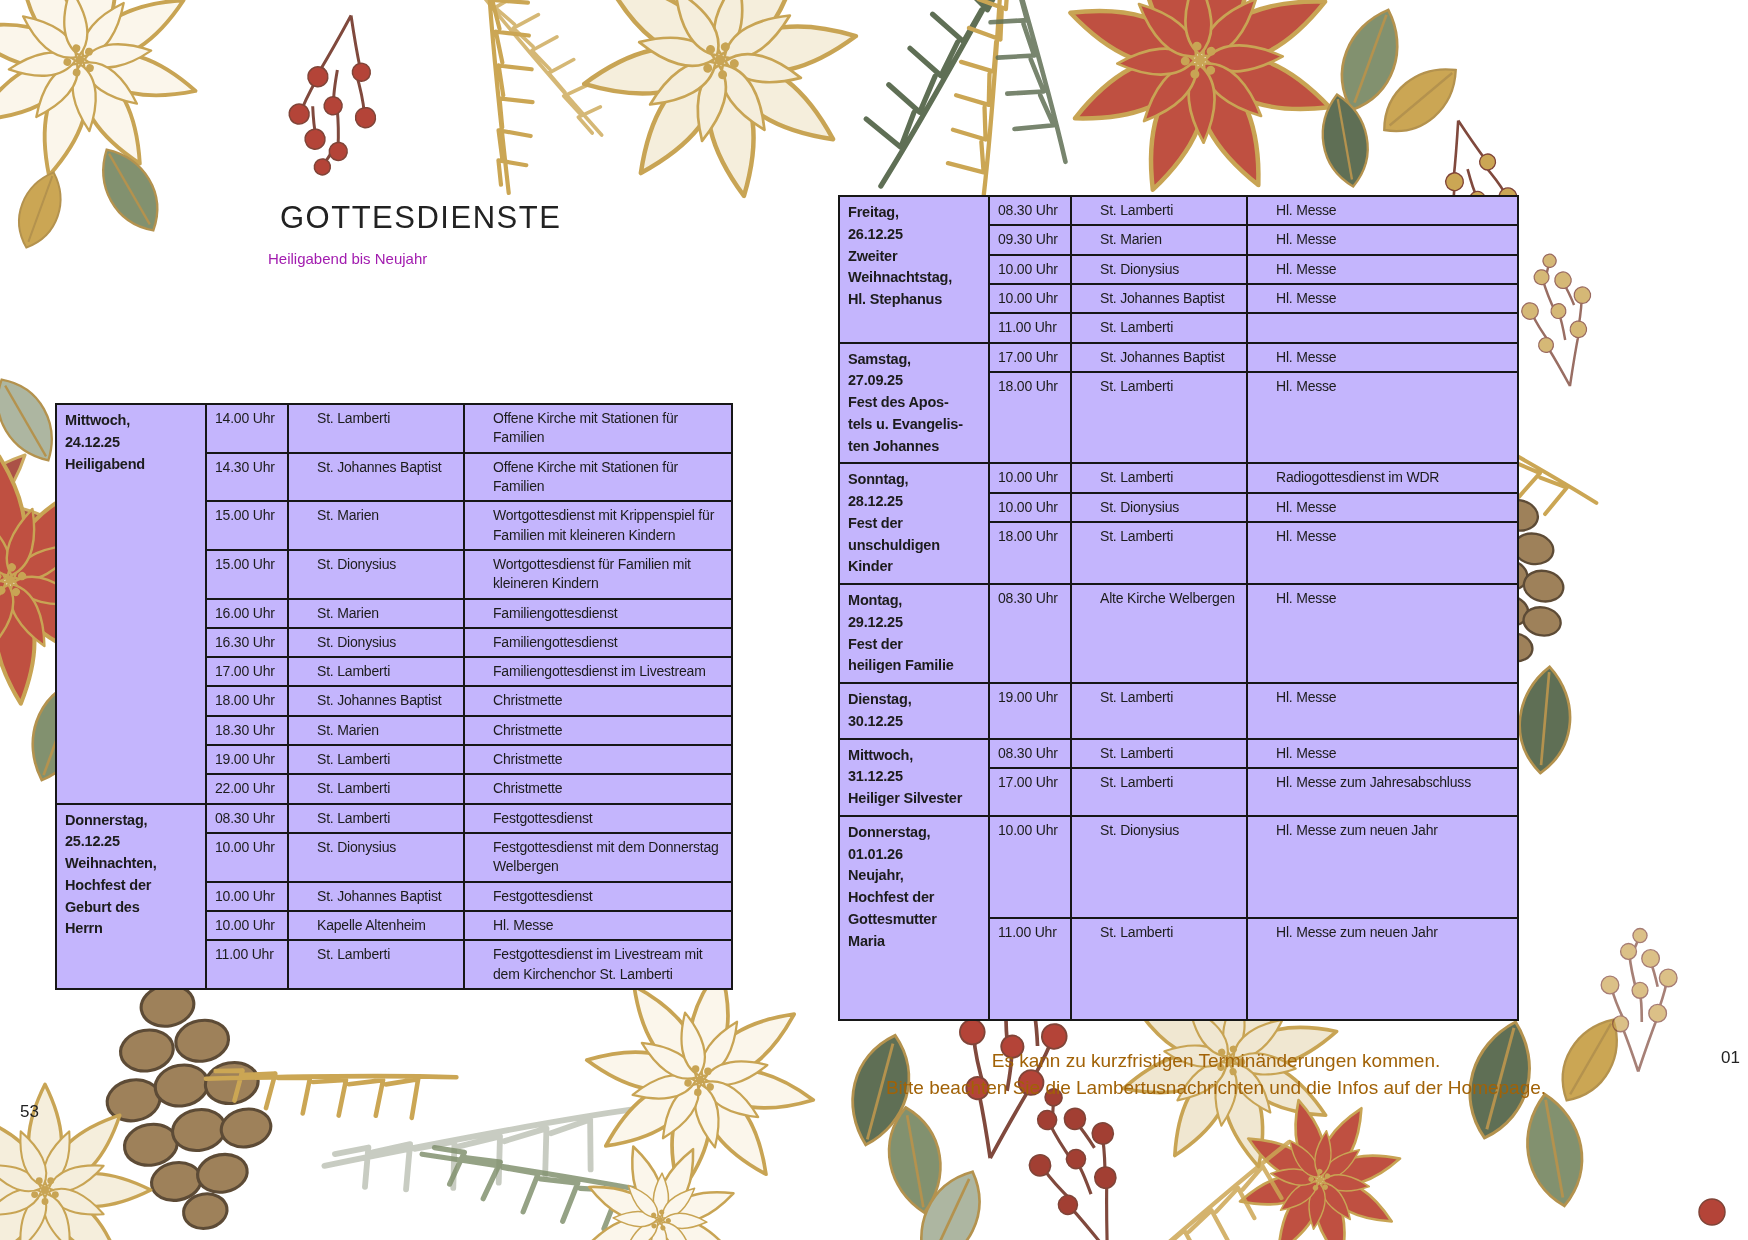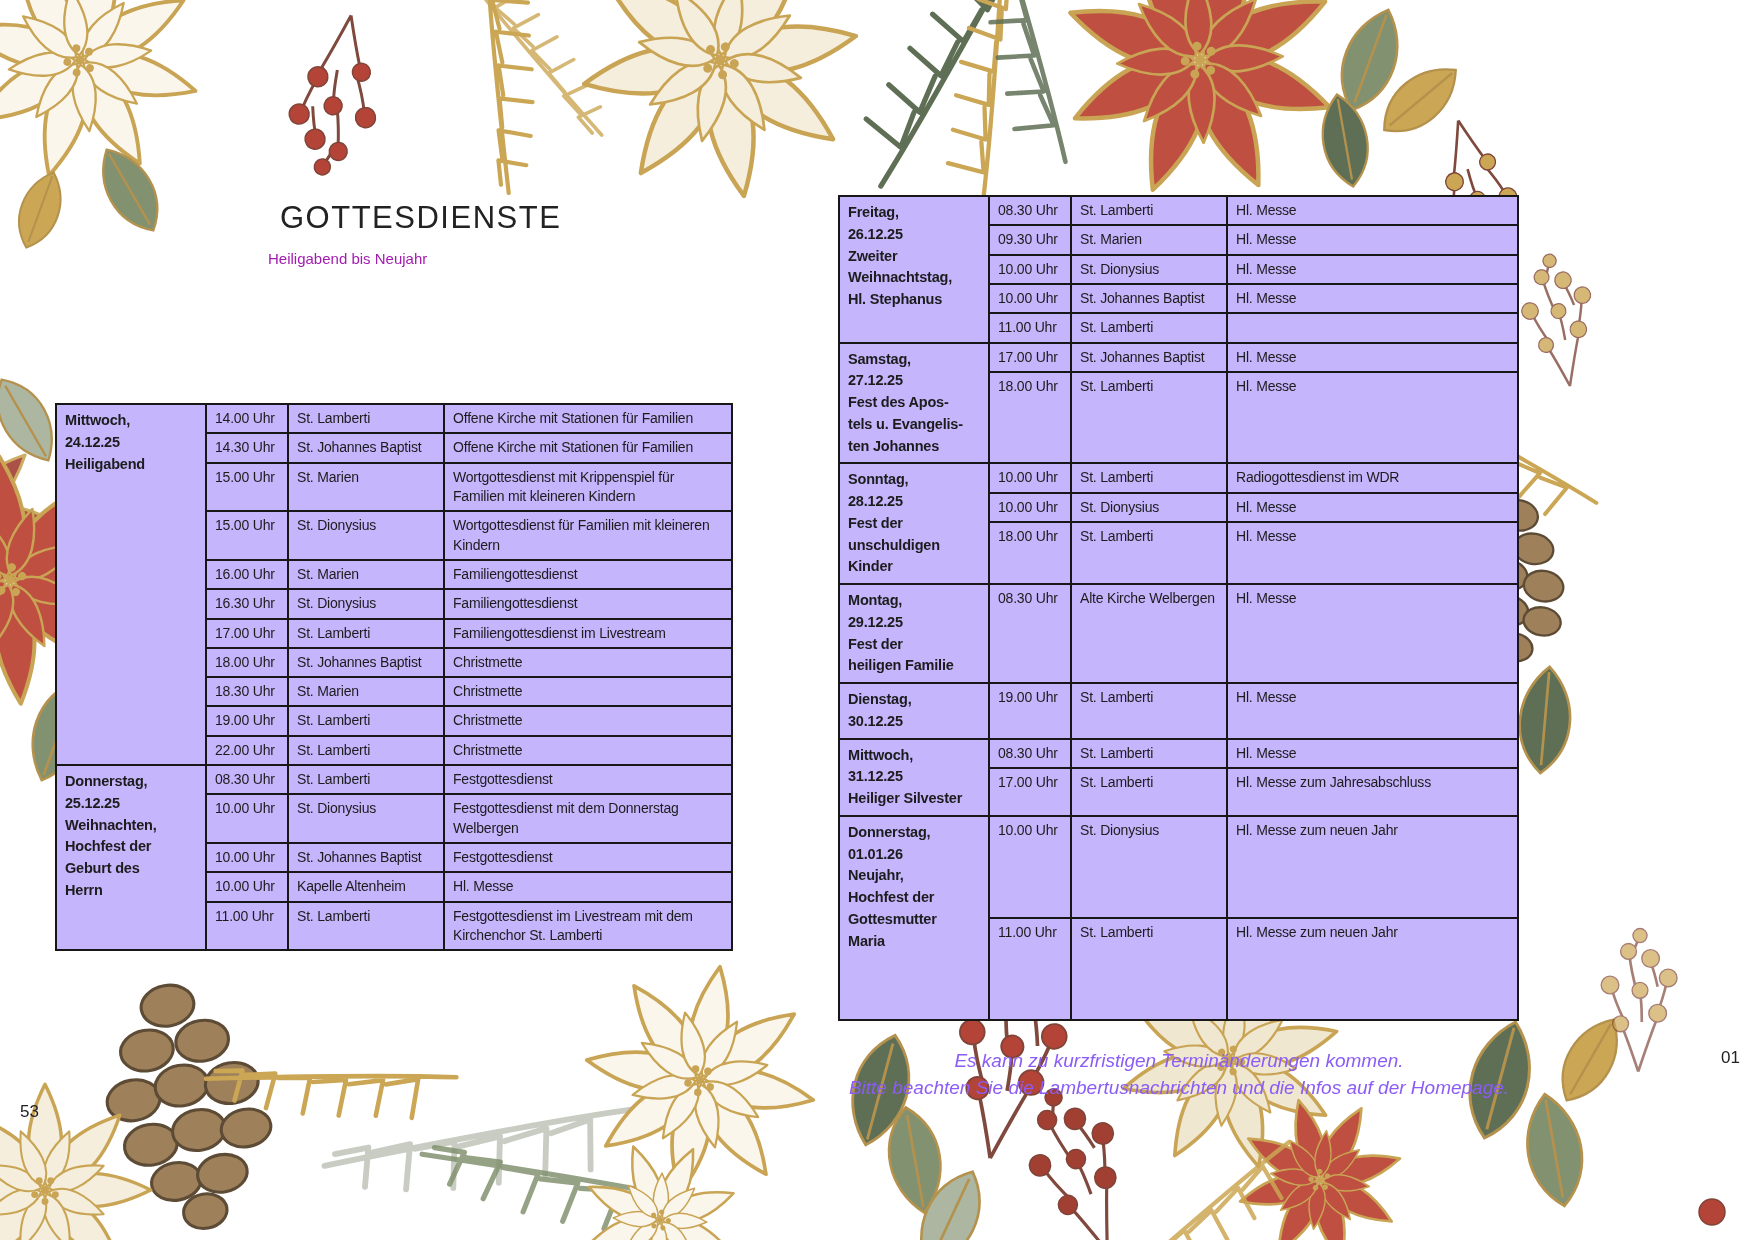--- a/index.html
+++ b/index.html
@@ -21,30 +21,30 @@
   .page-subtitle{font-size:15px;margin-top:14px;color:#a21caf;}
   .schedule{position:absolute;background:#fff;border:2.5px solid #171717;box-sizing:border-box;}
   .schedule-left{left:55px;top:403px;width:678px;}
   .schedule-right{left:838px;top:195px;width:681px;}
   .section{display:flex;border-top:2px solid #171717;background:#c4b5fd;}
   .section:first-child{border-top:none;}
   .day-cell{flex:0 0 150px;width:150px;border-right:2px solid #171717;
     padding:5px 8px;font-weight:bold;font-size:14.5px;line-height:1.5;
     white-space:pre-line;box-sizing:border-box;letter-spacing:-0.2px;}
   .rows{flex:1;display:flex;flex-direction:column;min-width:0;}
-  .row{display:flex;border-top:2px solid #171717;flex:0 0 auto;}
+  .row{display:flex;border-top:2px solid #171717;flex:0 0 auto;gap:20px;}
   .row:first-child{border-top:none;}
   .row:last-child{flex:1 0 auto;}
   .cell{padding:4px 8px;font-size:14px;line-height:1.38;box-sizing:border-box;letter-spacing:-0.2px;}
   .time{flex:0 0 82px;width:82px;border-right:2px solid #171717;}
   .church{flex:0 0 156px;width:156px;border-right:2px solid #171717;}
   .desc{flex:1;min-width:0;}
   .schedule-right .section:last-child .row{min-height:100px;}
-  .footer-note{position:absolute;left:845px;top:1048px;width:668px;text-align:center;
-    font-style:italic;font-size:19px;line-height:1.4;color:#8b5cf6;}
+  .footer-note{position:absolute;left:882px;top:1048px;width:668px;text-align:center;
+    font-size:19px;line-height:1.4;color:#a16207;}
   .page-number{position:absolute;font-size:17px;color:#222;}
   .pn-left{left:20px;top:1102px;}
   .pn-right{right:8px;top:1048px;}
 </style>
 </head>
 <body>
 
 <svg class="deco" viewBox="0 0 1748 1240" xmlns="http://www.w3.org/2000/svg" opacity="0.95">
   <defs>
     <g id="p8">
@@ -376,21 +376,21 @@
             <div class="cell desc">Hl. Messe</div>
           </div>
           <div class="row">
             <div class="cell time">11.00 Uhr</div>
             <div class="cell church">St. Lamberti</div>
           </div>
         </div>
       </div>
       <div class="section">
         <div class="day-cell">Samstag,
-27.12.25
+27.09.25
 Fest des Apos-
 tels u. Evangelis-
 ten Johannes</div>
         <div class="rows">
           <div class="row">
             <div class="cell time">17.00 Uhr</div>
             <div class="cell church">St. Johannes Baptist</div>
             <div class="cell desc">Hl. Messe</div>
           </div>
           <div class="row">

